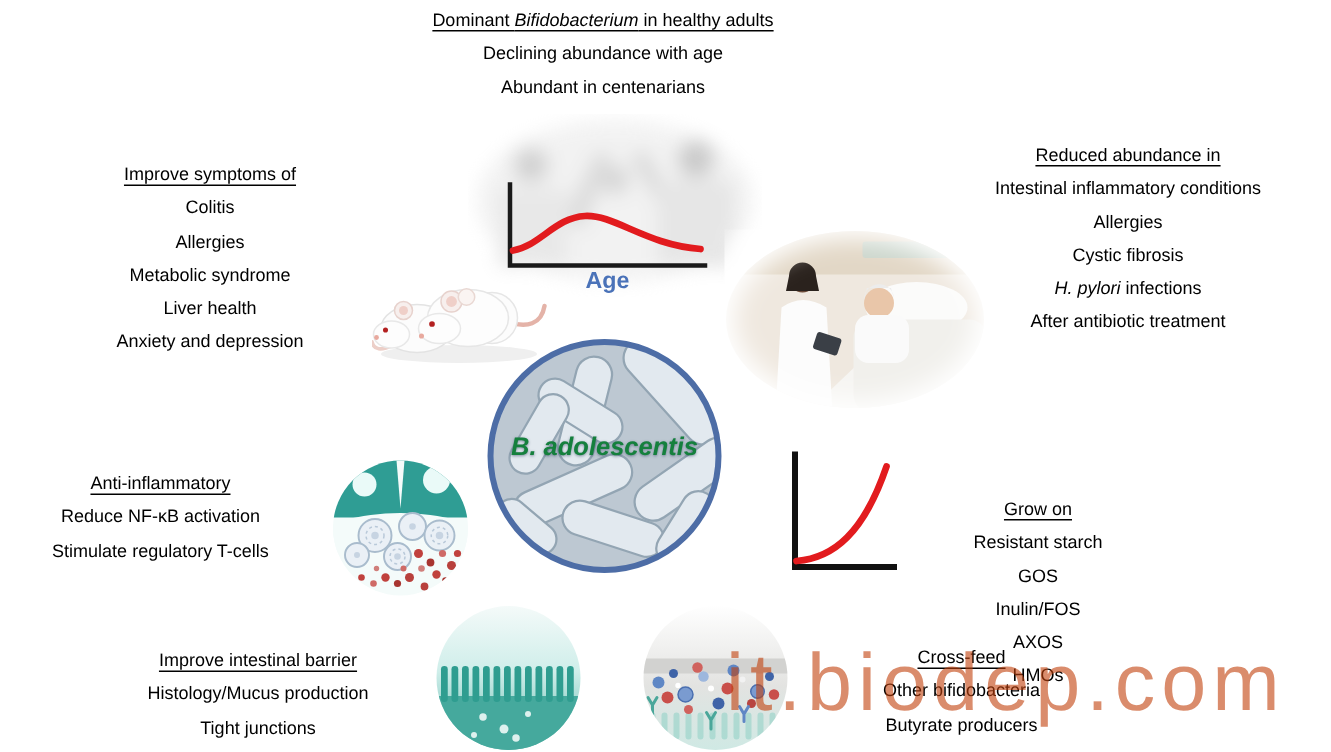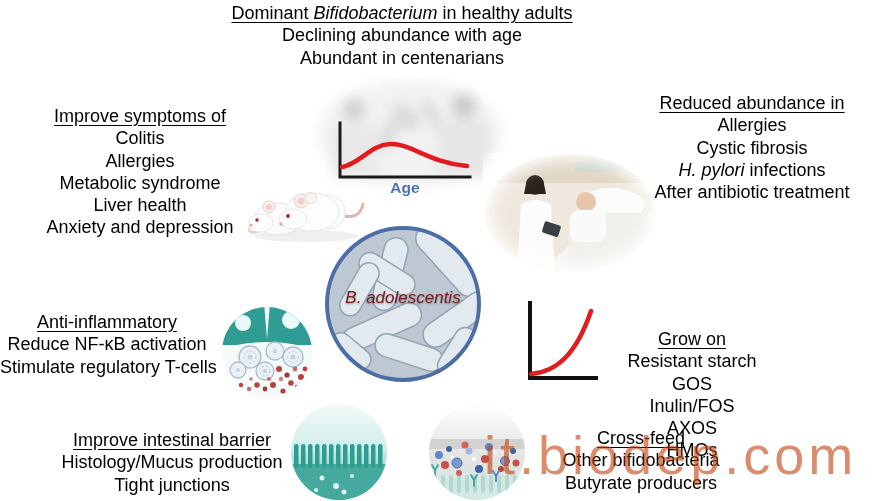--- a/index.html
+++ b/index.html
@@ -4,26 +4,26 @@
 <style>
   * { margin: 0; padding: 0; box-sizing: border-box; }
   html,body { background: #ffffff; }
   .canvas {
     position: relative; width: 887px; height: 501px; background: #ffffff;
     font-family: "Liberation Sans", sans-serif; color: #000; overflow: hidden;
   }
   .abs { position: absolute; }
   .tblock {
     position: absolute; text-align: center;
-    font-size: 18px; line-height: 22.3px; white-space: nowrap; z-index: 3;
+    font-size: 12px; line-height: 22.3px; white-space: nowrap; z-index: 3;
   }
   .heading { text-decoration: underline; text-underline-offset: 3px; }
   .it { font-style: italic; }
   .microbe-label {
-    position: absolute; color: #7f1d1d; font-weight: normal; font-style: italic;
+    position: absolute; color: #15803d; font-weight: bold; font-style: italic;
     font-size: 17px; text-align: center; z-index: 4;
     text-shadow: 0 1px 2px rgba(40,60,90,0.55);
   }
   .age-label {
     position: absolute; color: #4a72b8; font-size: 15.5px; font-weight: bold;
     text-align: center; z-index: 4;
   }
   .watermark {
     position: absolute; left: 484px; top: 424px; z-index: 6;
     font-size: 54px; letter-spacing: 4px; color: #c2410c; opacity: 0.6;
@@ -48,20 +48,21 @@
     <div class="heading">Improve symptoms of</div>
     <div>Colitis</div>
     <div>Allergies</div>
     <div>Metabolic syndrome</div>
     <div>Liver health</div>
     <div>Anxiety and depression</div>
   </div>
 
   <div class="tblock" style="left:617px; top:92px; width:270px;">
     <div class="heading">Reduced abundance in</div>
+    <div>Intestinal inflammatory conditions</div>
     <div>Allergies</div>
     <div>Cystic fibrosis</div>
     <div><span class="it">H. pylori</span><span> infections</span></div>
     <div>After antibiotic treatment</div>
   </div>
 
   <svg class="abs" style="left:312px; top:76px; z-index:1;" width="196" height="122" viewBox="0 0 196 122">
     <defs>
         <filter id="pblur" x="-30%" y="-30%" width="160%" height="160%">
           <feGaussianBlur stdDeviation="6"></feGaussianBlur>

